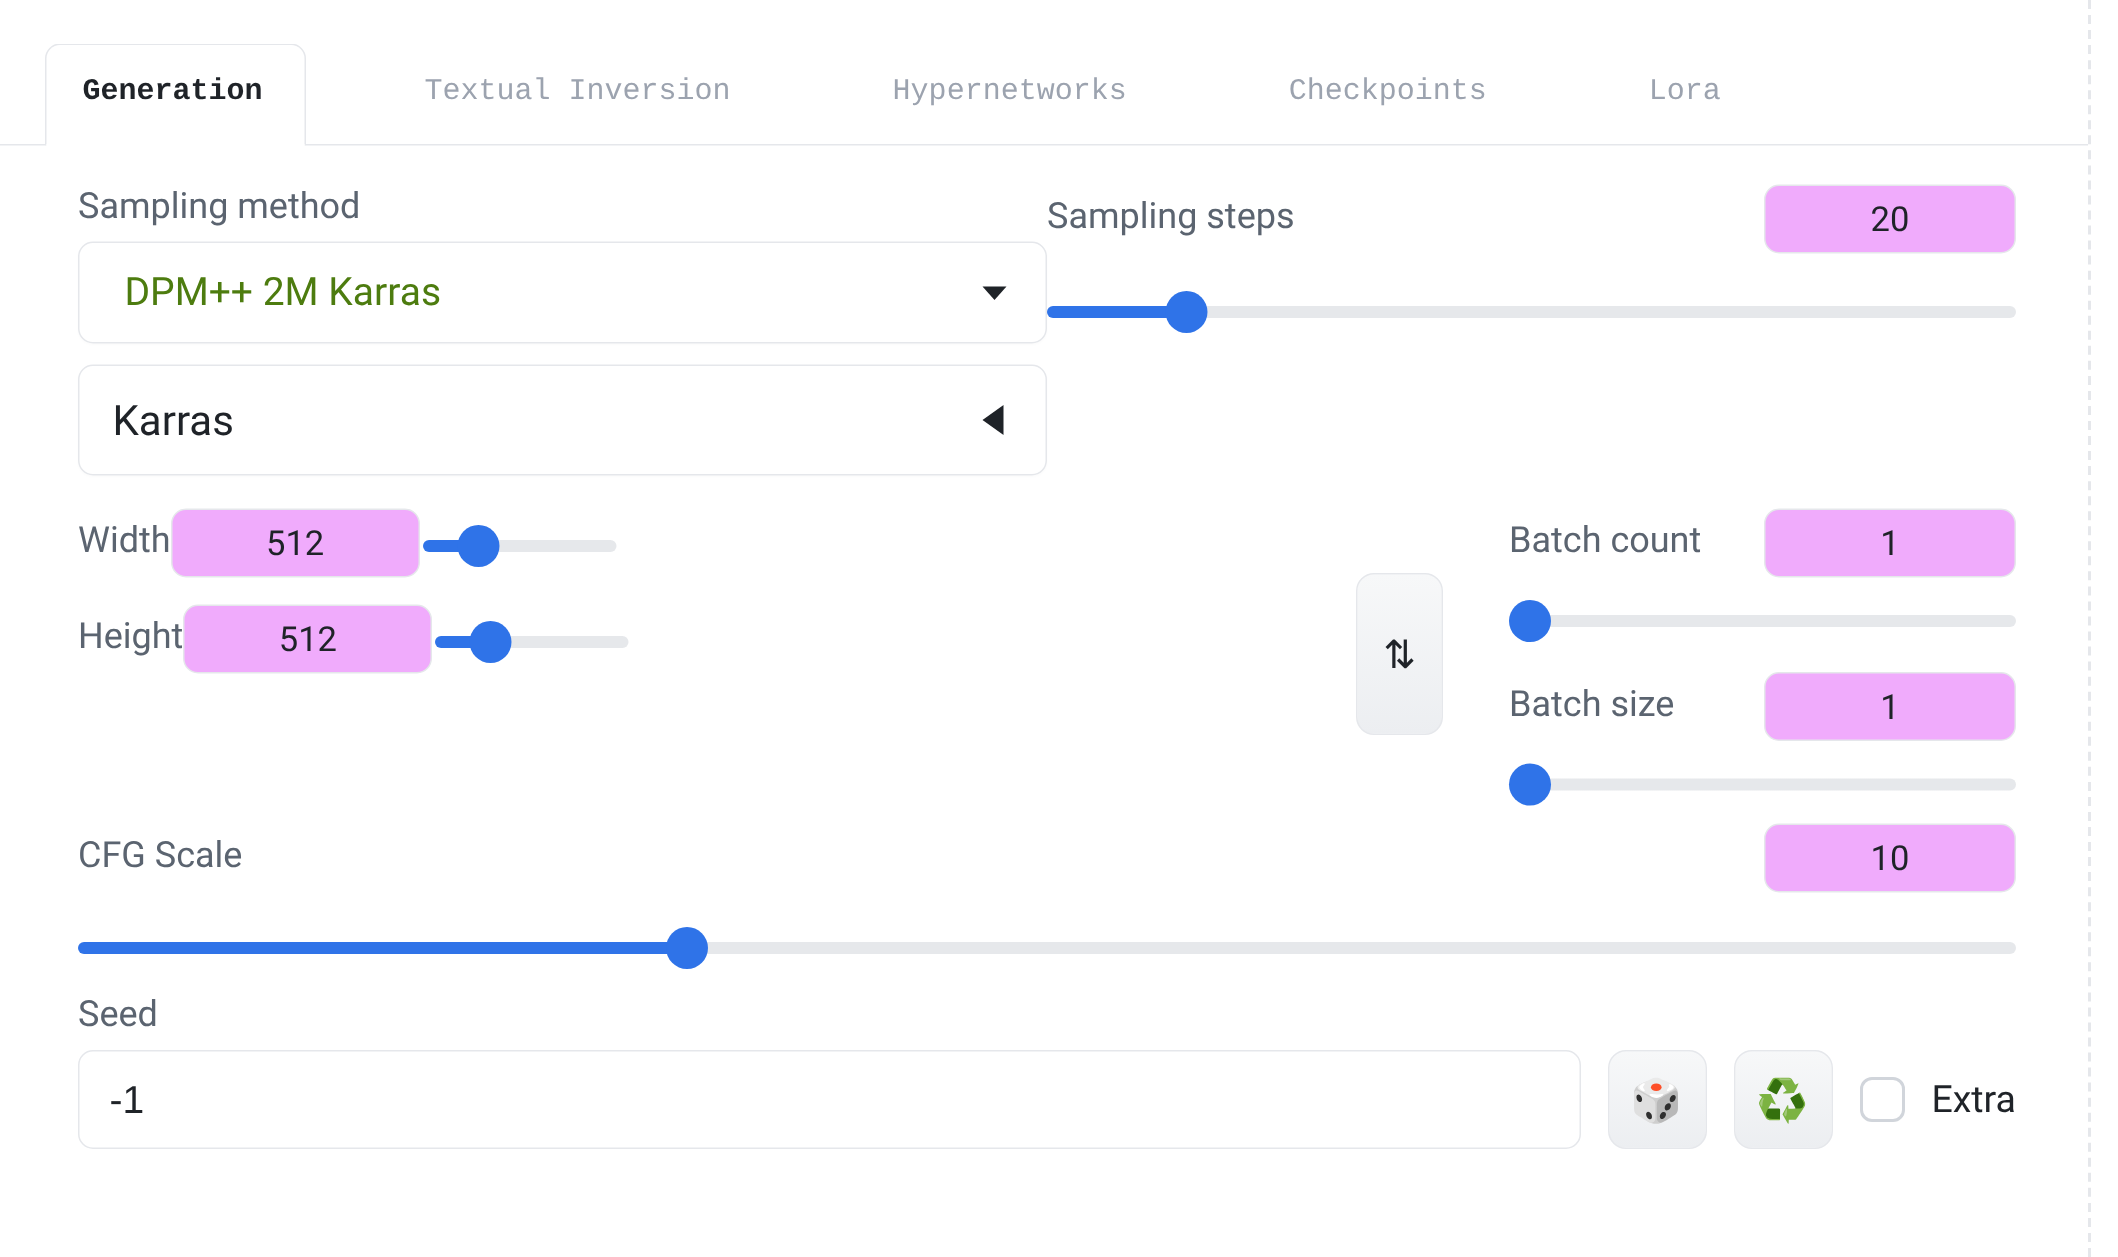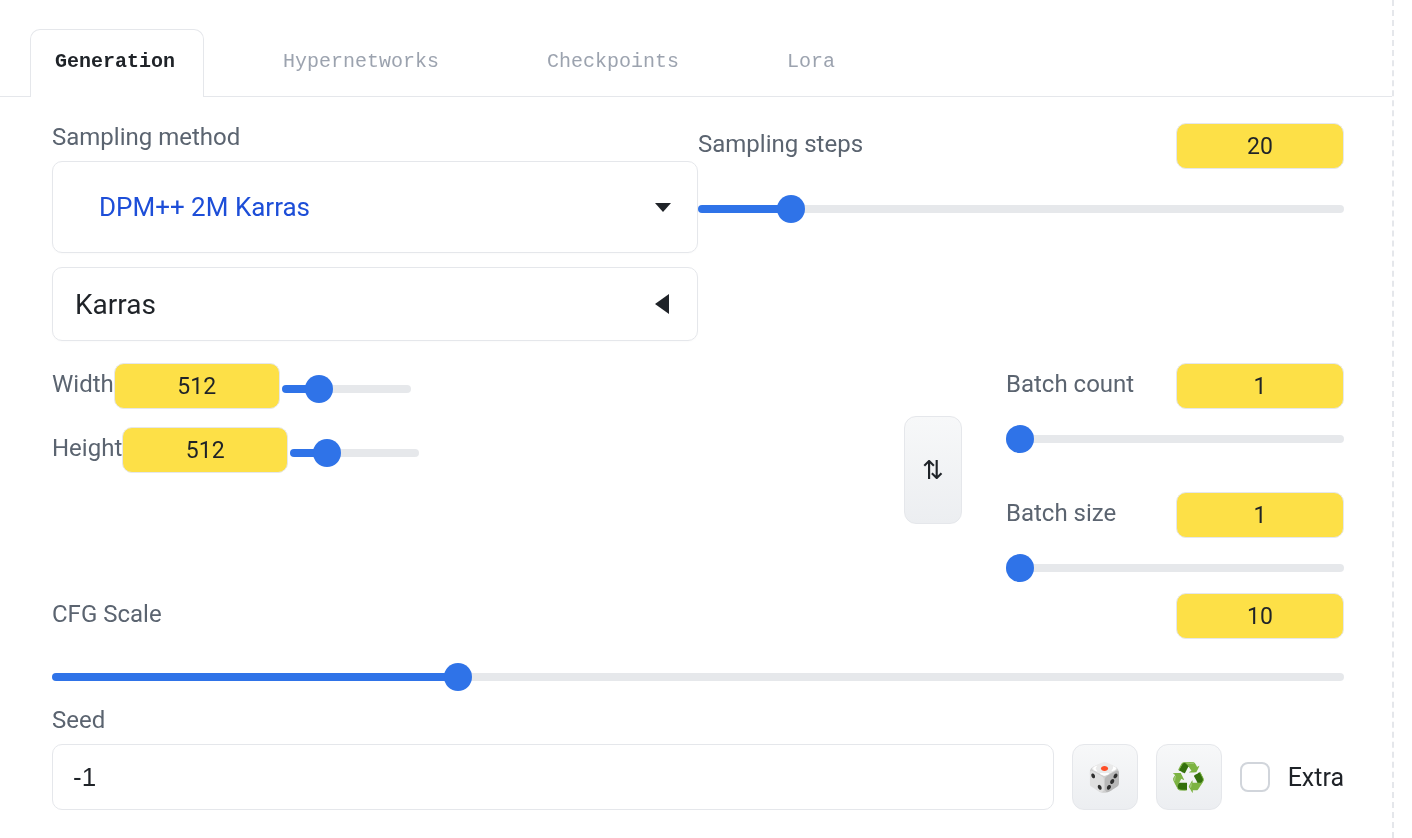--- a/index.html
+++ b/index.html
@@ -72,27 +72,27 @@
   .label {
     color: #5b6470;
     font-size: 24px;
     margin-bottom: 4px;
   }
 
   
   .select {
     border: 1px solid #e5e7eb;
     border-radius: 10px;
-    height: 92px;
+    height: 68px;
     display: flex;
     align-items: center;
     justify-content: space-between;
-    padding: 0 26px 0 46px;
+    padding: 0 26px 0 30px;
     font-size: 26px;
-    color: #1d4ed8;
+    color: #4d7c0f;
     box-shadow: 0 1px 2px rgba(0,0,0,0.02);
     cursor: pointer;
   }
   .select .caret {
     width: 0; height: 0;
     border-left: 8px solid transparent;
     border-right: 8px solid transparent;
     border-top: 9px solid #1f2328;
   }
 
@@ -106,21 +106,21 @@
   .num-box {
     border: 1px solid #e5e7eb;
     border-radius: 10px;
     height: 46px;
     min-width: 168px;
     display: flex;
     align-items: center;
     justify-content: center;
     font-size: 23px;
     color: #1f2328;
-    background: #fde047;
+    background: #f0abfc;
   }
 
   .slider {
     -webkit-appearance: none;
     appearance: none;
     width: 100%;
     height: 8px;
     background: #e6e8eb;
     border-radius: 4px;
     outline: none;
@@ -192,21 +192,21 @@
     width: 58px; height: 108px;
     border: 1px solid #e5e7eb;
     border-radius: 12px;
     background: linear-gradient(#f7f8f9,#eceef1);
     display: flex; align-items: center; justify-content: center;
     cursor: pointer;
     font-size: 26px;
     color: #1f2328;
   }
 
-  .batch-col { display: flex; flex-direction: column; gap: 28px; }
+  .batch-col { display: flex; flex-direction: column; gap: 8px; }
   .batch-block .wh-header .label { font-size: 24px; }
   .batch-block .num-box { min-width: 168px; }
   .batch-slider-wrap { padding-top: 6px;}
 
   
   .cfg-block {
     padding: 0 28px;
     margin-top: 16px;
   }
   .cfg-head {
@@ -258,20 +258,21 @@
 
   .row-gap-lg { margin-top: 10px; }
 </style>
 </head>
 <body>
 
 <div class="container">
 
   <div class="tabs">
     <div class="tab active">Generation</div>
+    <div class="tab">Textual Inversion</div>
     <div class="tab">Hypernetworks</div>
     <div class="tab">Checkpoints</div>
     <div class="tab">Lora</div>
   </div>
 
   <div class="grid">
     <div>
       <div class="label">Sampling method</div>
       <div class="row-gap-lg"></div>
       <div class="select">

